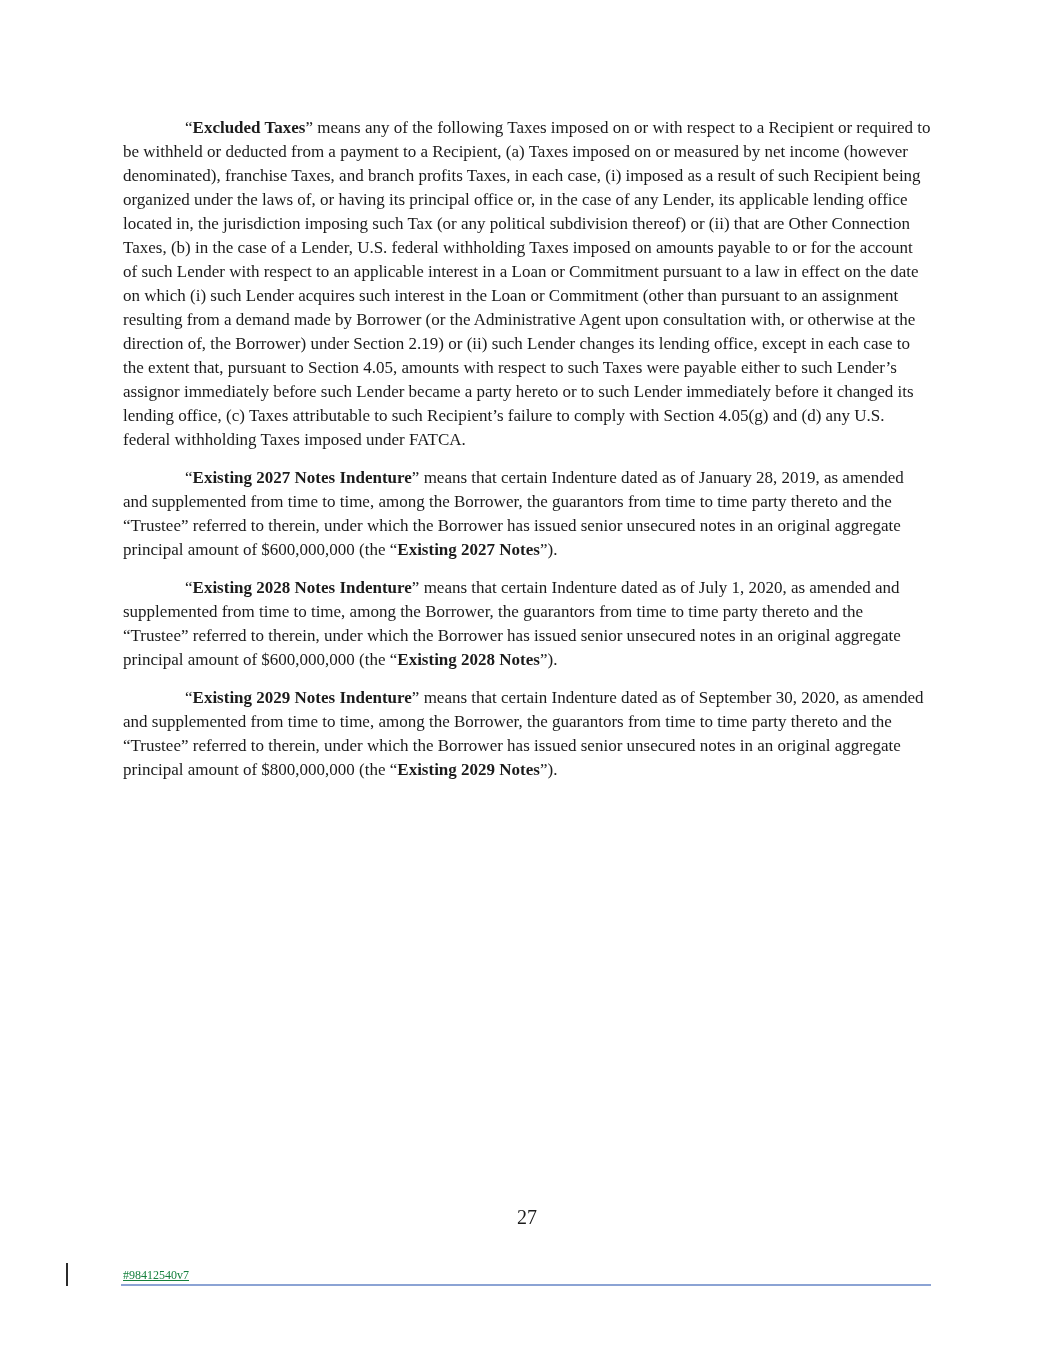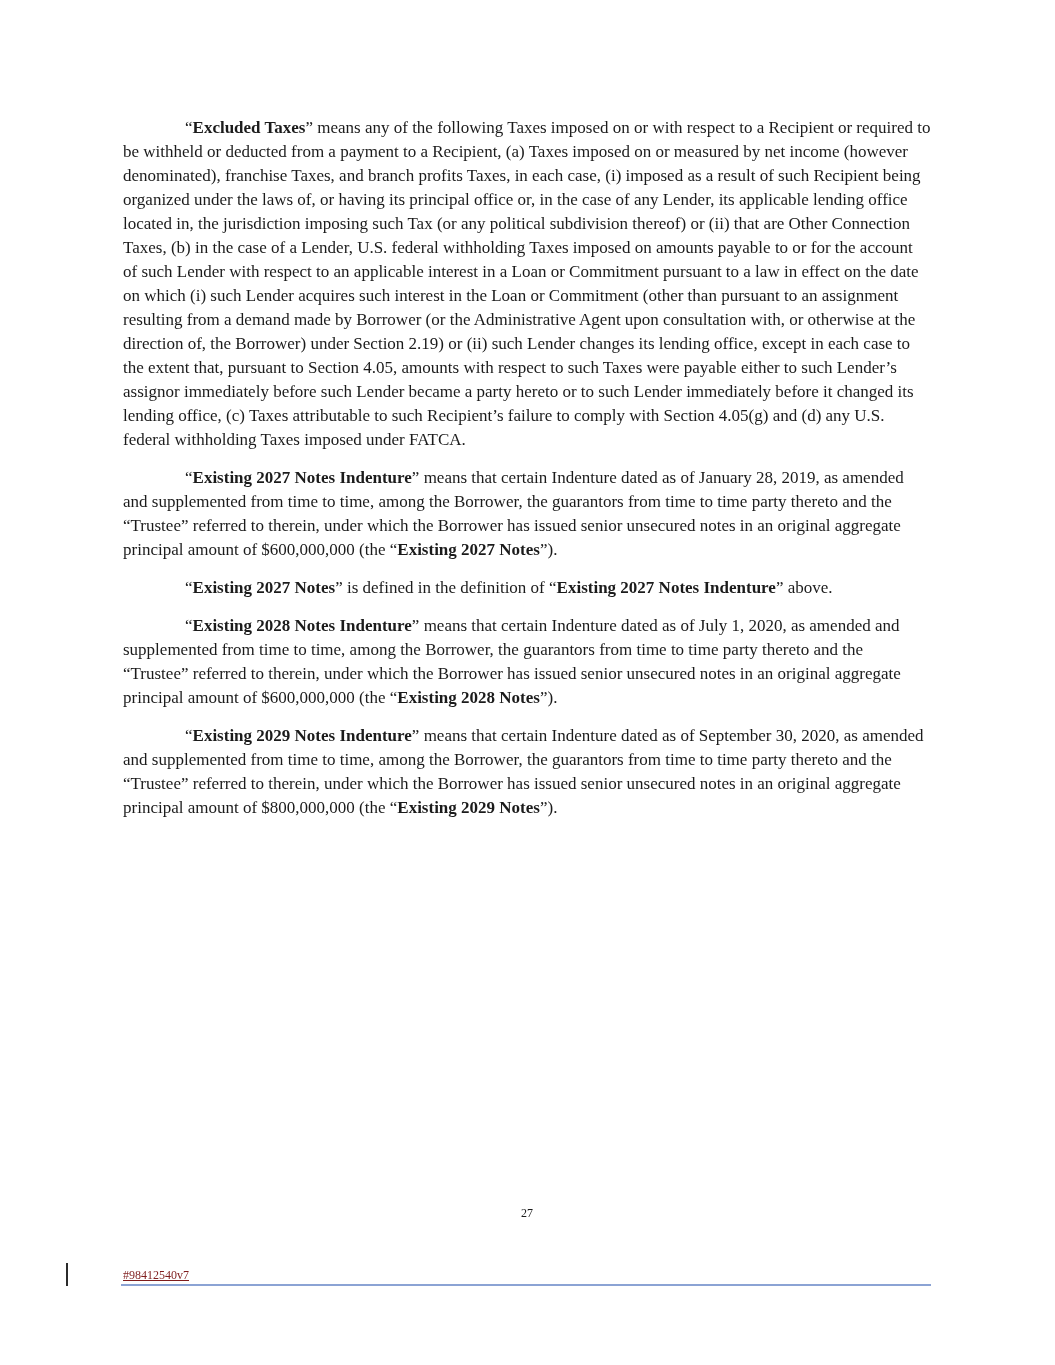--- a/index.html
+++ b/index.html
@@ -36,58 +36,57 @@
   }
   p.para .bold {
     font-weight: bold;
   }
   .page-number {
     position: absolute;
     left: 123px;
     top: 1206px;
     width: 808px;
     text-align: center;
-    font-size: 12px;
+    font-size: 20px;
     color: #1b1b1b;
   }
   .footer-rule {
     position: absolute;
     left: 121px;
     top: 1266px;
     width: 810px;
     height: 18px;
     border-bottom: 2px solid #8ba3d4;
   }
   .footer-stamp {
     position: absolute;
     left: 2px;
     top: 2px;
     font-size: 12px;
-    color: #7f1d1d;
+    color: #15803d;
     text-decoration: underline;
     cursor: pointer;
   }
   .change-bar {
     position: absolute;
     left: 66px;
     top: 1263px;
     width: 2px;
     height: 23px;
     background: #2b2b2b;
   }
 </style>
 </head>
 <body>
 
 <div class="page">
 
   <main class="content">
       <p class="para"><span>“</span><span class="bold">Excluded Taxes</span><span>” means any of the following Taxes imposed on or with respect to a Recipient or required to be withheld or deducted from a payment to a Recipient, (a) Taxes imposed on or measured by net income (however denominated), franchise Taxes, and branch profits Taxes, in each case, (i) imposed as a result of such Recipient being organized under the laws of, or having its principal office or, in the case of any Lender, its applicable lending office located in, the jurisdiction imposing such Tax (or any political subdivision thereof) or (ii) that are Other Connection Taxes, (b) in the case of a Lender, U.S. federal withholding Taxes imposed on amounts payable to or for the account of such Lender with respect to an applicable interest in a Loan or Commitment pursuant to a law in effect on the date on which (i) such Lender acquires such interest in the Loan or Commitment (other than pursuant to an assignment resulting from a demand made by Borrower (or the Administrative Agent upon consultation with, or otherwise at the direction of, the Borrower) under Section 2.19) or (ii) such Lender changes its lending office, except in each case to the extent that, pursuant to Section 4.05, amounts with respect to such Taxes were payable either to such Lender’s assignor immediately before such Lender became a party hereto or to such Lender immediately before it changed its lending office, (c) Taxes attributable to such Recipient’s failure to comply with Section 4.05(g) and (d) any U.S. federal withholding Taxes imposed under FATCA.</span></p>
       <p class="para"><span>“</span><span class="bold">Existing 2027 Notes Indenture</span><span>” means that certain Indenture dated as of January 28, 2019, as amended and supplemented from time to time, among the Borrower, the guarantors from time to time party thereto and the “Trustee” referred to therein, under which the Borrower has issued senior unsecured notes in an original aggregate principal amount of $600,000,000 (the “</span><span class="bold">Existing 2027 Notes</span><span>”).</span></p>
-      <p class="para"><span>“</span><span class="bold">Existing 2027 Notes</span><span>” is defined in the definition of “</span><span class="bold">Existing 2027 Notes Indenture</span><span>” above.</span></p>
       <p class="para"><span>“</span><span class="bold">Existing 2028 Notes Indenture</span><span>” means that certain Indenture dated as of July 1, 2020, as amended and supplemented from time to time, among the Borrower, the guarantors from time to time party thereto and the “Trustee” referred to therein, under which the Borrower has issued senior unsecured notes in an original aggregate principal amount of $600,000,000 (the “</span><span class="bold">Existing 2028 Notes</span><span>”).</span></p>
       <p class="para"><span>“</span><span class="bold">Existing 2029 Notes Indenture</span><span>” means that certain Indenture dated as of September 30, 2020, as amended and supplemented from time to time, among the Borrower, the guarantors from time to time party thereto and the “Trustee” referred to therein, under which the Borrower has issued senior unsecured notes in an original aggregate principal amount of $800,000,000 (the “</span><span class="bold">Existing 2029 Notes</span><span>”).</span></p>
     </main>
 
   <div class="page-number">27</div>
 
   <div class="footer-rule">
     <a class="footer-stamp">#98412540v7</a>
   </div>
 

